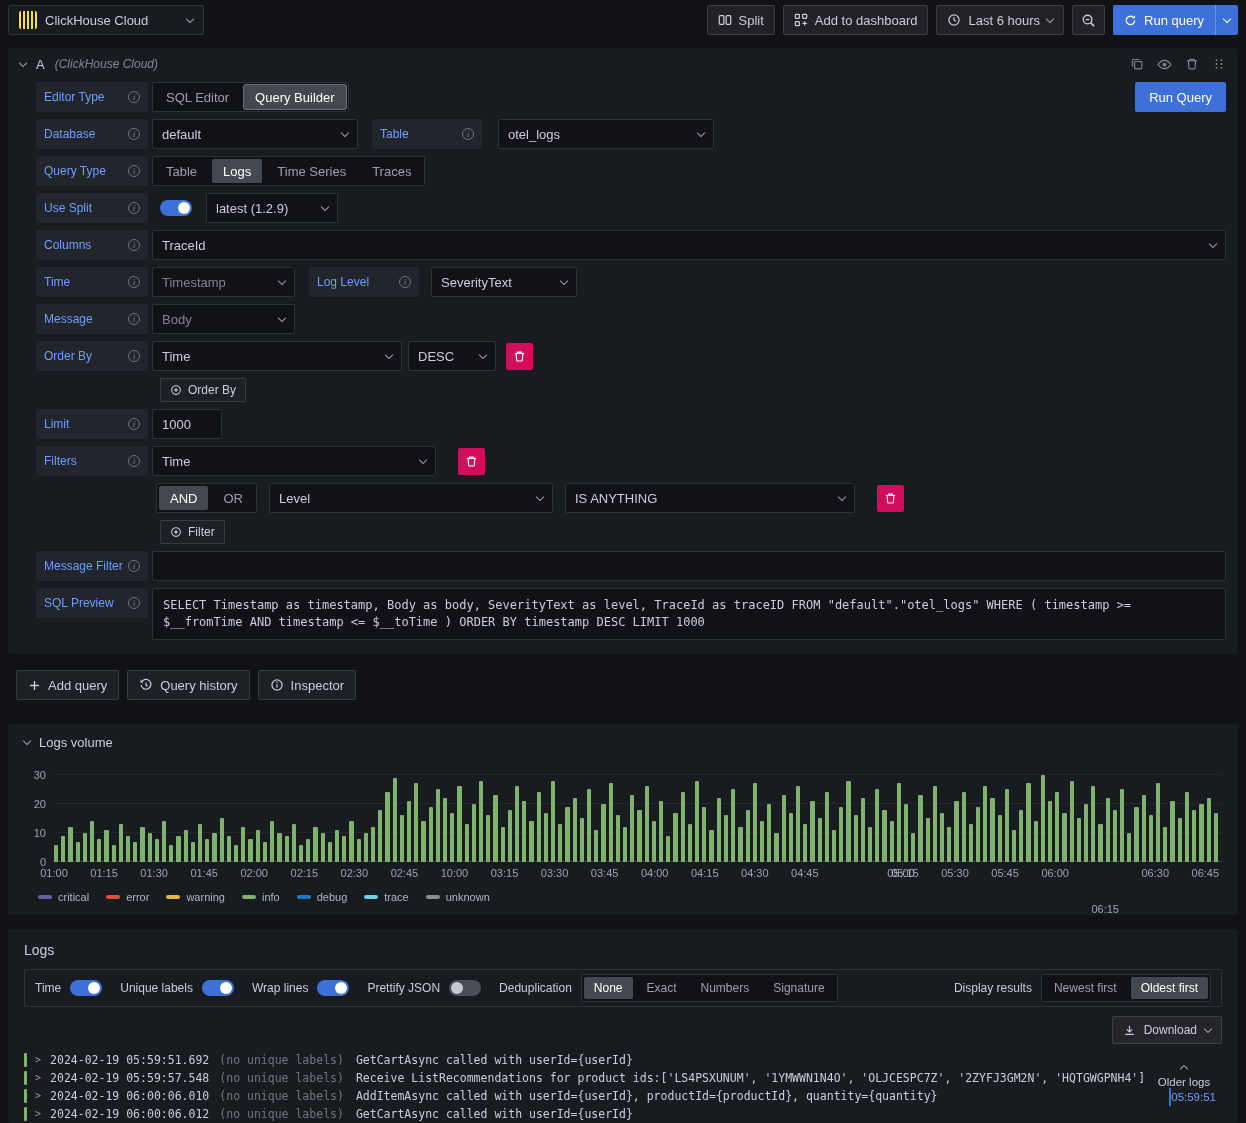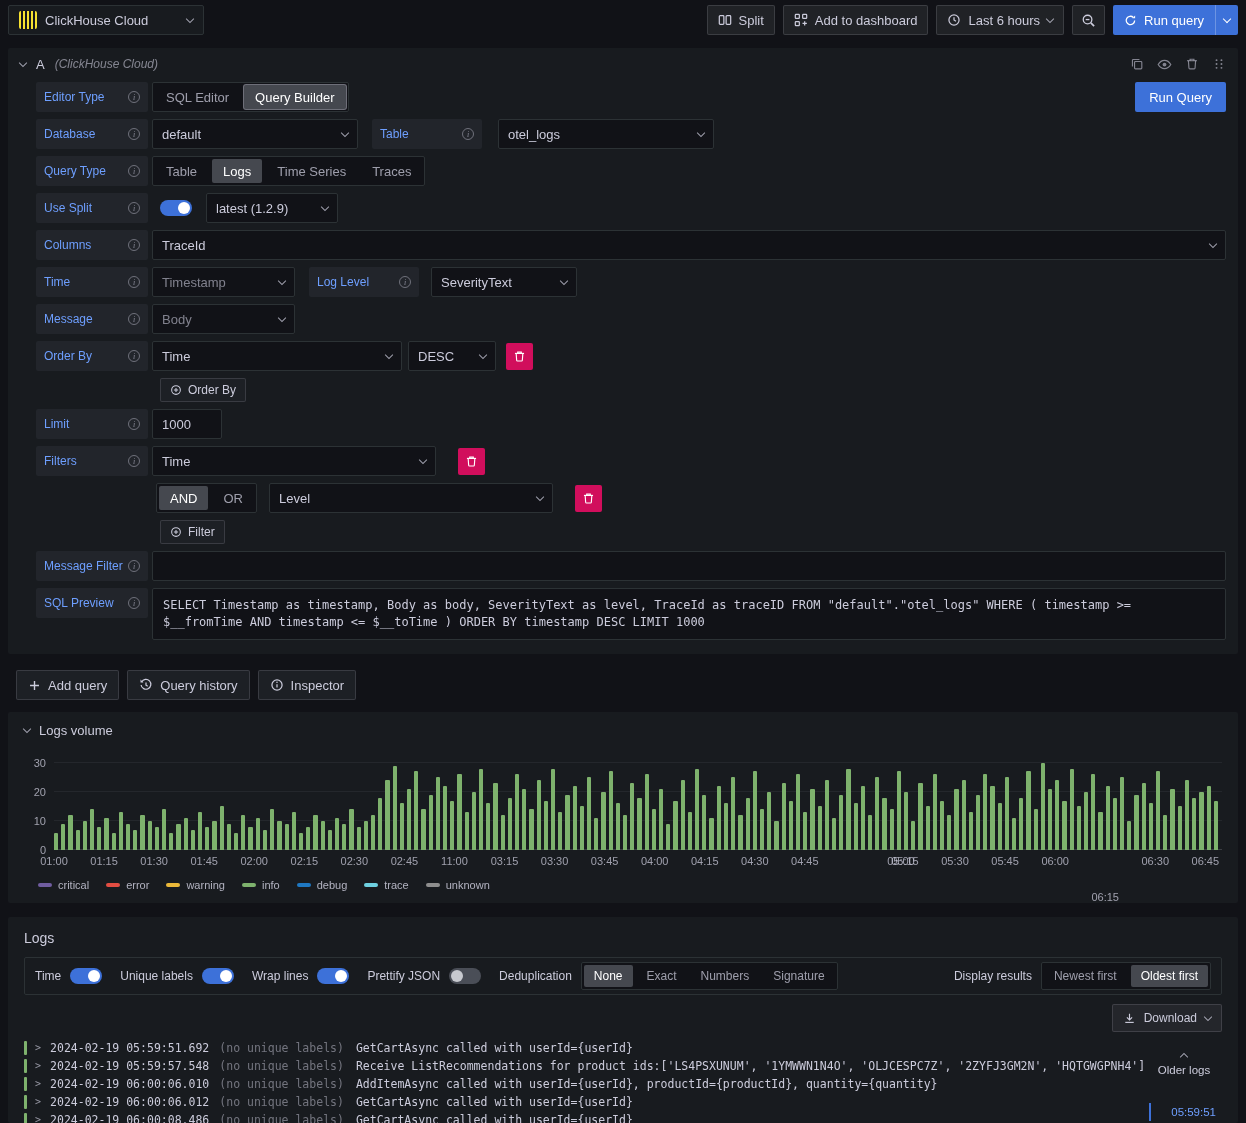--- a/index.html
+++ b/index.html
@@ -50,21 +50,21 @@
 .switch::after{content:"";position:absolute;top:2px;width:12px;height:12px;border-radius:50%;background:#fff}
 .switch.on::after{right:2px}
 .switch.off{background:#4a4e57}
 .switch.off::after{left:2px;background:#c7c9cf}
 .danger-btn{width:27px;height:27px;display:flex;align-items:center;justify-content:center;border:none;border-radius:2px;background:#d10e5c;color:#fff;cursor:pointer;margin-left:10px}
 .add-btn{display:flex;align-items:center;gap:6px;height:24px;padding:0 9px;background:#1d2025;border:1px solid rgba(204,204,220,0.16);border-radius:2px;color:#ccccdc;font-size:12px;cursor:pointer}
 .indent{margin-left:124px}
 .run-query-btn{margin-left:auto;height:30px;padding:0 14px;background:#3d71d9;border:none;border-radius:2px;color:#fff;font-size:13px;cursor:pointer}
 .sql-preview{flex:1;background:#111217;border:1px solid #2c3235;border-radius:2px;padding:8px 10px;font-family:"DejaVu Sans Mono",monospace;font-size:12px;line-height:17px;color:#ccccdc;min-height:52px}
 
-.actions-row{display:flex;gap:8px;margin:2px 8px 12px;padding-left:8px}
+.actions-row{display:flex;gap:8px;margin:2px 8px 24px;padding-left:8px}
 .sec-btn{display:flex;align-items:center;gap:7px;height:30px;padding:0 11px;background:#1d2025;border:1px solid rgba(204,204,220,0.16);border-radius:2px;color:#ccccdc;font-size:13px;cursor:pointer}
 
 
 .pv-header{display:flex;align-items:center;gap:9px;padding:11px 16px 8px}
 .pv-title{font-size:13px;font-weight:500}
 .chart-wrap{padding:8px 16px 10px}
 .chart-row{display:flex}
 .yaxis{width:30px;flex:0 0 30px;position:relative;height:96px}
 .ytick{position:absolute;right:8px;font-size:11px;color:rgba(204,204,220,0.75)}
 .plot{flex:1;position:relative;height:96px}
@@ -93,21 +93,21 @@
 .dl-row{display:flex;justify-content:flex-end;margin:9px 0 7px}
 .dl-btn{display:flex;align-items:center;gap:8px;height:28px;padding:0 10px;background:#24262b;border:1px solid rgba(204,204,220,0.16);border-radius:2px;color:#ccccdc;font-size:12px;cursor:pointer}
 .log-list{font-family:"DejaVu Sans Mono",monospace;font-size:11.5px;margin-top:4px}
 .log-row{display:flex;align-items:stretch;line-height:18px;cursor:pointer}
 .lvl-bar{width:3px;flex:0 0 3px;background:#7eb26d;border-radius:1px;margin:2px 8px 2px 0}
 .log-caret{color:rgba(204,204,220,0.7);margin-right:9px;font-size:10px}
 .log-time{color:#ccccdc;margin-right:10px;white-space:nowrap}
 .log-labels{color:rgba(204,204,220,0.5);margin-right:12px;white-space:nowrap}
 .log-msg{color:#ccccdc;white-space:nowrap}
 .older-logs{position:absolute;right:24px;top:128px;width:60px;display:flex;flex-direction:column;align-items:center;gap:3px;color:#ccccdc;font-size:11.5px;line-height:14px;text-align:center;cursor:pointer;padding:6px 0}
-.scroll-time{position:absolute;right:22px;bottom:2px;border-left:2px solid #3d71d9;padding-left:20px;color:#6e9fff;font-size:11.5px;line-height:18px}
+.scroll-time{position:absolute;right:22px;bottom:17px;border-left:2px solid #3d71d9;padding-left:0;color:#6e9fff;font-size:11.5px;line-height:18px}
 </style>
 </head>
 <body>
 
 <div class="app">
 
   <header class="topbar">
     <div class="ds-picker">
       <span class="ch-logo"></span>
       <span>ClickHouse Cloud</span>
@@ -381,20 +381,24 @@
 
       <div class="qrow">
         <div class="seg-group" style="margin-left:120px">
             <span class="seg sel">AND</span>
             <span class="seg">OR</span>
           </div>
         <div class="select" style="width:284px;margin-left:12px">
           <span>Level</span>
           <span class="chev"></span>
         </div>
+        <div class="select" style="width:290px;margin-left:12px">
+          <span>IS ANYTHING</span>
+          <span class="chev"></span>
+        </div>
         <button class="danger-btn" style="margin-left:22px">
           <svg width="13" height="13" viewBox="0 0 16 16" fill="none" stroke="#fff" stroke-width="1.4">
               <path d="M3.9 4.4l.6 8.2a1 1 0 0 0 1 .9h5a1 1 0 0 0 1-.9l.6-8.2"></path>
               <path d="M2.4 4.2h11.2"></path>
               <path d="M5.8 4V2.6h4.4V4"></path>
             </svg>
         </button>
       </div>
 
       <div class="qrow">
@@ -645,21 +649,21 @@
         <div class="xspacer"></div>
         <div class="xaxis">
             <span class="xtick" style="left: 0%;">01:00</span>
             <span class="xtick" style="left: 4.28571%;">01:15</span>
             <span class="xtick" style="left: 8.57143%;">01:30</span>
             <span class="xtick" style="left: 12.8571%;">01:45</span>
             <span class="xtick" style="left: 17.1429%;">02:00</span>
             <span class="xtick" style="left: 21.4286%;">02:15</span>
             <span class="xtick" style="left: 25.7143%;">02:30</span>
             <span class="xtick" style="left: 30%;">02:45</span>
-            <span class="xtick" style="left: 34.2857%;">11:00</span>
+            <span class="xtick" style="left: 34.2857%;">10:00</span>
             <span class="xtick" style="left: 38.5714%;">03:15</span>
             <span class="xtick" style="left: 42.8571%; text-align: center;">03:30</span>
             <span class="xtick" style="left: 47.1429%;">03:45</span>
             <span class="xtick" style="left: 51.4286%;">04:00</span>
             <span class="xtick" style="left: 55.7143%;">04:15</span>
             <span class="xtick" style="left: 60%;">04:30</span>
             <span class="xtick" style="left: 64.2857%;">04:45</span>
             <span class="xtick" style="left: 68.5714%; margin-left: 46px;">05:00</span>
             <span class="xtick" style="left: 72.8571%;">05:15</span>
             <span class="xtick" style="left: 77.1429%;">05:30</span>

